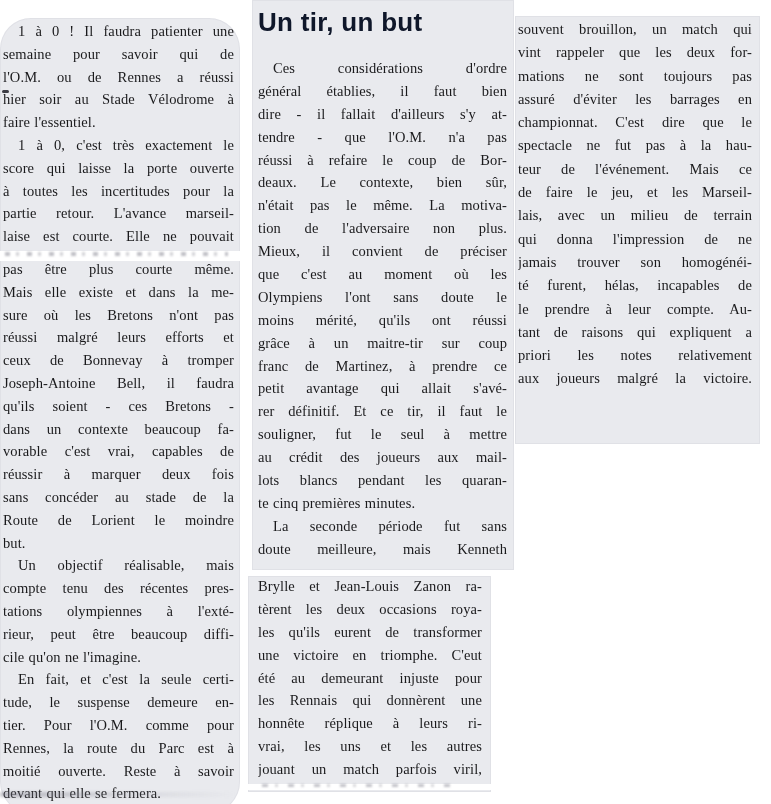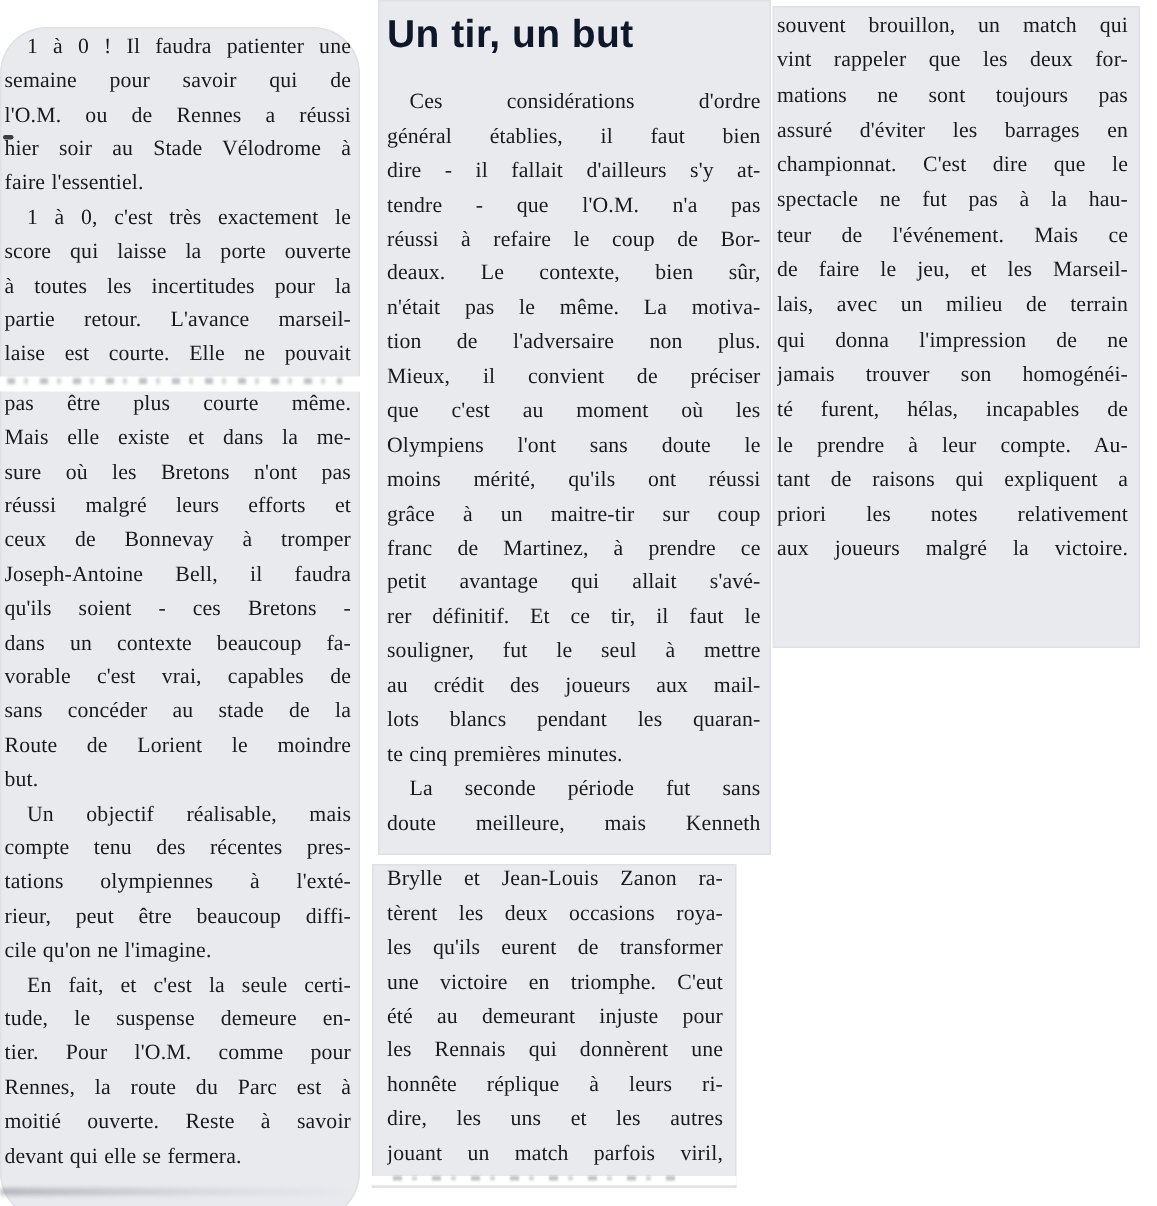--- a/index.html
+++ b/index.html
@@ -10,21 +10,21 @@
   }
   .block{
     position:absolute;
     background:#e9eaee;
     box-sizing:border-box;
     box-shadow:inset 0 0 0 1px rgba(150,150,165,0.10);
   }
   #col1{left:0;top:18px;width:240px;height:795px;padding:5px 6px 0 3px;border-radius:31px;}
   #col2a{left:252px;top:0;width:262px;height:570px;padding:4px 7px 0 6px;}
   #col2b{left:248px;top:576px;width:243px;height:216px;padding:2px 9px 0 10px;}
-  #col3{left:515px;top:4px;width:245px;height:428px;padding:5px 8px 0 3px;}
+  #col3{left:515px;top:16px;width:245px;height:428px;padding:5px 8px 0 3px;}
 
   .ln{
     height:22.8px;
     font-size:14.5px;
     color:#1a1a1c;
     text-align:justify;
     text-align-last:justify;
     overflow:hidden;
     letter-spacing:0.1px;
     word-spacing:0.5px;
@@ -91,20 +91,21 @@
   <div class="seam"></div>
   <div class="ln">pas être plus courte même.</div>
   <div class="ln">Mais elle existe et dans la me-</div>
   <div class="ln">sure où les Bretons n'ont pas</div>
   <div class="ln">réussi malgré leurs efforts et</div>
   <div class="ln">ceux de Bonnevay à tromper</div>
   <div class="ln">Joseph-Antoine Bell, il faudra</div>
   <div class="ln">qu'ils soient - ces Bretons -</div>
   <div class="ln">dans un contexte beaucoup fa-</div>
   <div class="ln">vorable c'est vrai, capables de</div>
+  <div class="ln">réussir à marquer deux fois</div>
   <div class="ln">sans concéder au stade de la</div>
   <div class="ln">Route de Lorient le moindre</div>
   <div class="ln end">but.</div>
   <div class="ln in">Un objectif réalisable, mais</div>
   <div class="ln">compte tenu des récentes pres-</div>
   <div class="ln">tations olympiennes à l'exté-</div>
   <div class="ln">rieur, peut être beaucoup diffi-</div>
   <div class="ln end">cile qu'on ne l'imagine.</div>
   <div class="ln in">En fait, et c'est la seule certi-</div>
   <div class="ln">tude, le suspense demeure en-</div>
@@ -141,21 +142,21 @@
 </div>
 
 <div class="block" id="col2b">
   <div class="ln">Brylle et Jean-Louis Zanon ra-</div>
   <div class="ln">tèrent les deux occasions roya-</div>
   <div class="ln">les qu'ils eurent de transformer</div>
   <div class="ln">une victoire en triomphe. C'eut</div>
   <div class="ln">été au demeurant injuste pour</div>
   <div class="ln">les Rennais qui donnèrent une</div>
   <div class="ln">honnête réplique à leurs ri-</div>
-  <div class="ln">dire, les uns et les autres</div>
+  <div class="ln">vrai, les uns et les autres</div>
   <div class="ln">jouant un match parfois viril,</div>
   <div class="cutline"></div>
 </div>
 
 <div class="block" id="col3">
   <div class="ln">souvent brouillon, un match qui</div>
   <div class="ln">vint rappeler que les deux for-</div>
   <div class="ln">mations ne sont toujours pas</div>
   <div class="ln">assuré d'éviter les barrages en</div>
   <div class="ln">championnat. C'est dire que le</div>

